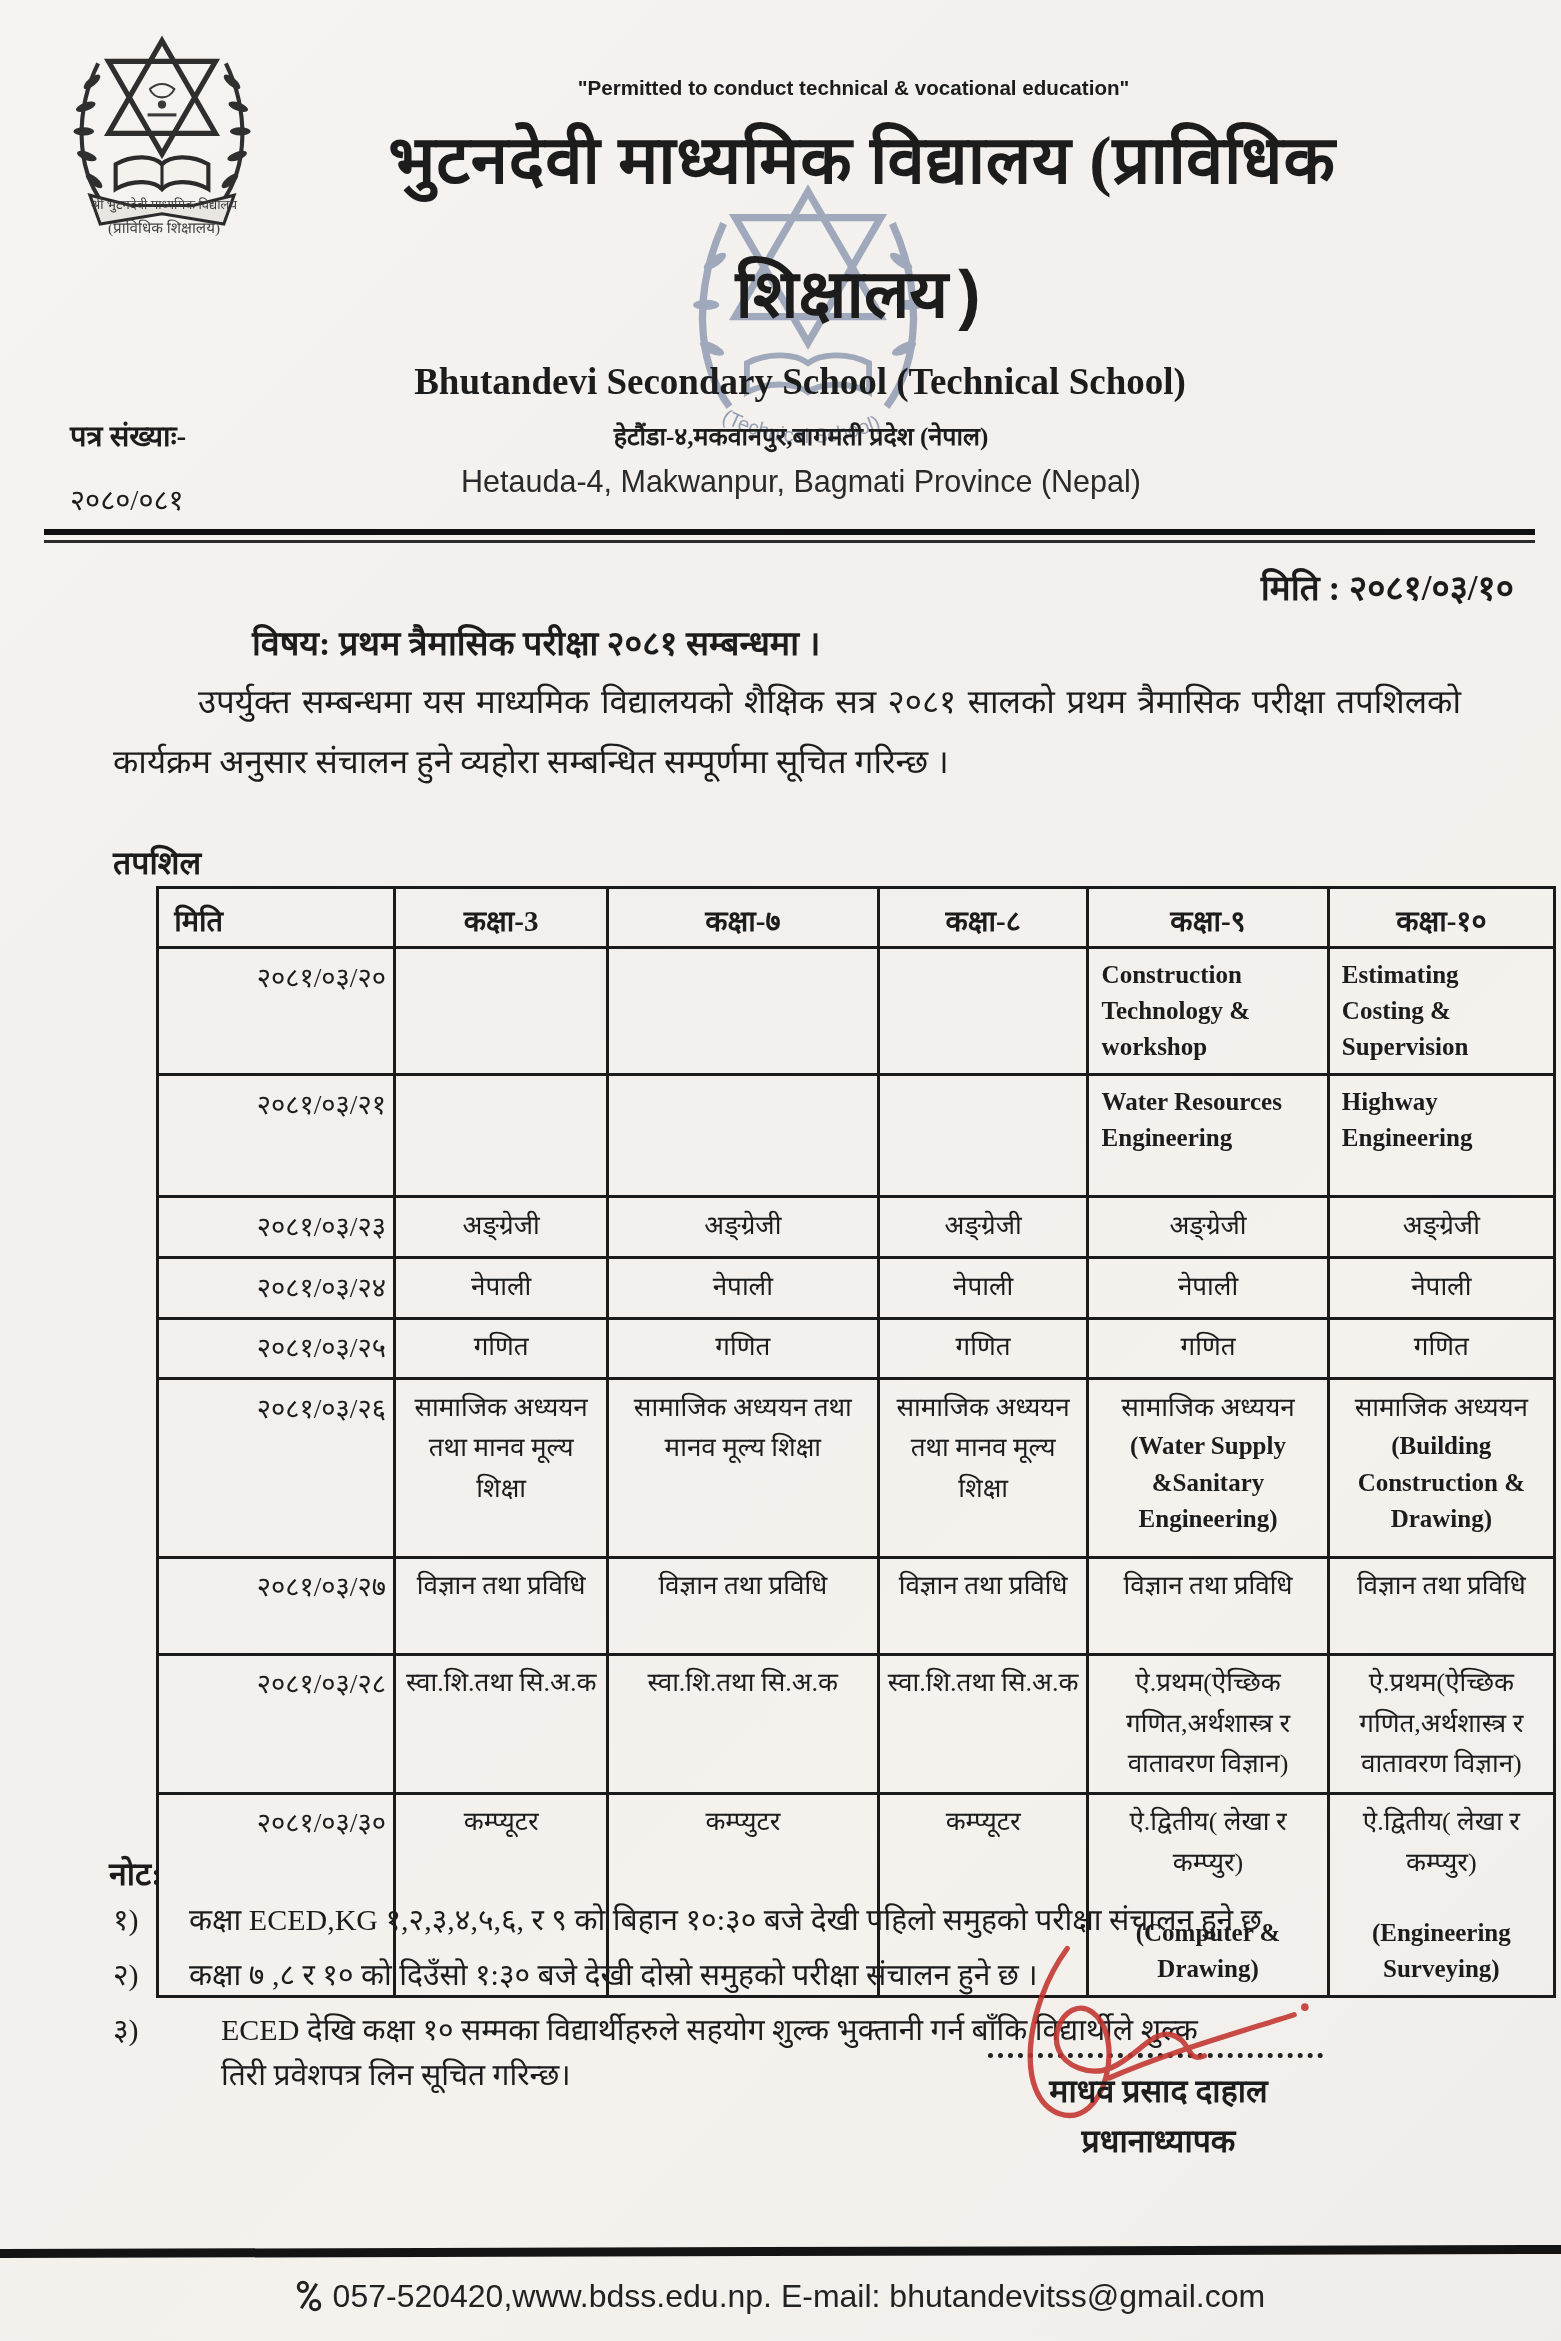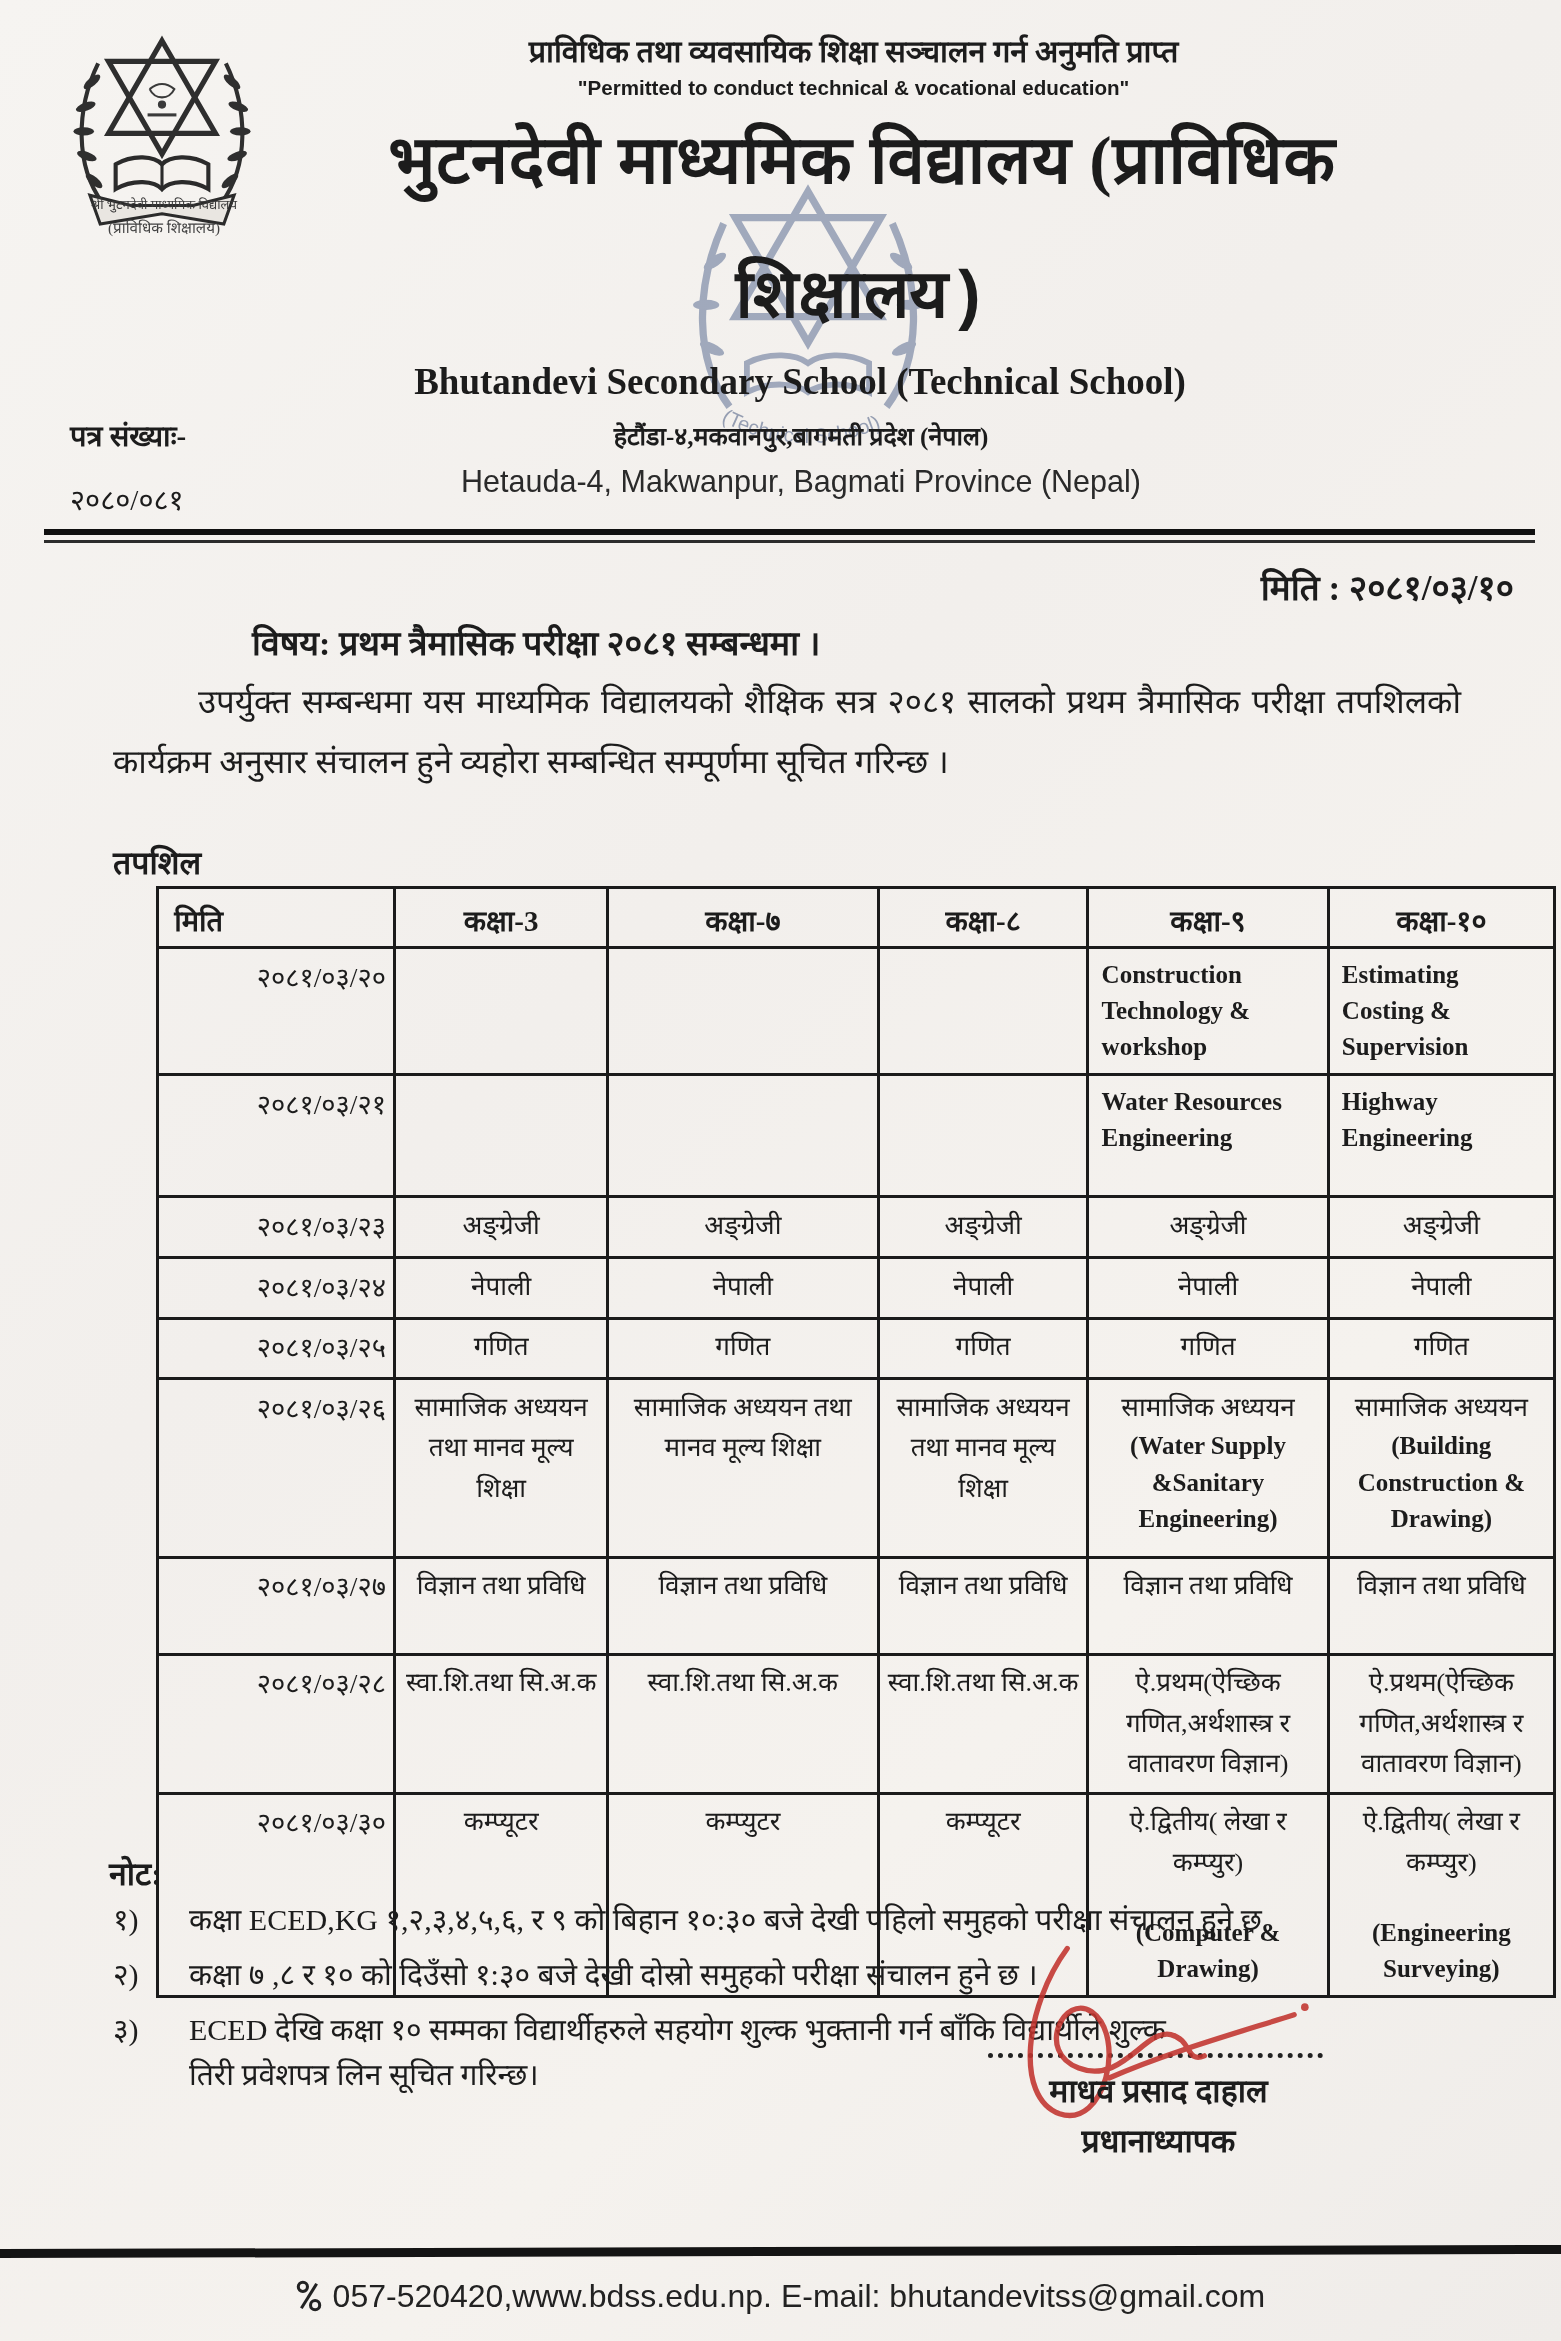--- a/index.html
+++ b/index.html
@@ -53,21 +53,21 @@
   .seg.gap{margin-top:32px;}
   td.a-l{text-align:left !important;padding-left:12.2px;}
   
   .note-label{left:109px;top:1851px;font-size:32px;font-weight:bold;}
   .note-row{left:113px;width:1342px;font-size:30px;line-height:1.5;}
   .note-num{display:inline-block;width:76px;vertical-align:top;}
   .note-text{display:inline-block;width:1189px;vertical-align:top;}
   .n1{top:1897px;}
   .n2{top:1952px;}
   .n3{top:2007px;}
-  .n3 .note-text{width:991px;}
+  .n3 .note-text{width:991px;margin-left:32px;}
   
   .sig-dots{left:988px;top:2022px;width:335px;border-bottom:5.3px dotted #222;height:30.5px;}
   .sig-name{left:945px;top:2068px;width:427px;font-size:32px;font-weight:bold;text-align:center;}
   .sig-title{left:945px;top:2118px;width:427px;font-size:32px;font-weight:bold;text-align:center;}
   .sig-svg{left:953px;top:1914px;width:396px;height:267px;}
   
   .footer-bar{left:0;top:2247px;width:1561px;height:9.1px;background:#141414;transform:rotate(-0.15deg);}
   .footer-line{left:0;top:2278px;width:1561px;font-size:32px;text-align:center;font-family:"Liberation Sans","DejaVu Sans",sans-serif;color:#222;}
   .footer-line svg{vertical-align:-6.1px;margin-right:10.7px;}
   
@@ -111,21 +111,20 @@
       <path d="M55 128 C 72 118 93 120 100 128 C 107 120 128 118 145 128 L145 152 C 128 142 107 144 100 152 C 93 144 72 142 55 152 Z"></path>
       <path d="M100 128 V152" stroke-width="3"></path>
     </g>
     <g stroke="#2b2b2b" stroke-width="3" fill="#e9e6e1">
       <path d="M30 158 L70 168 L130 168 L170 158 L160 186 L100 176 L40 186 Z"></path>
     </g>
   </svg>
   <div class="abs logo-ribbon">श्री भुटनदेवी माध्यमिक विद्यालय</div>
   <div class="abs logo-caption">(प्राविधिक शिक्षालय)</div>
 
-  <div class="abs permit-np">प्राविधिक तथा व्यवसायिक शिक्षा सञ्चालन गर्न अनुमति प्राप्त</div>
   <div class="abs permit-en">"Permitted to conduct technical &amp; vocational education"</div>
 
   <svg class="abs watermark" viewBox="0 0 200 220">
     <g stroke="#5d6f94" fill="none" stroke-width="5">
       <path d="M100 12 L150 98 L50 98 Z"></path>
       <path d="M100 116 L50 30 L150 30 Z"></path>
       <path d="M42 34 C 22 78 22 128 46 160"></path>
       <path d="M158 34 C 178 78 178 128 154 160"></path>
       <path d="M58 130 C 74 122 92 124 100 130 C 108 124 126 122 142 130 L142 150 C 126 142 108 144 100 150 C 92 144 74 142 58 150 Z" stroke-width="4"></path>
     </g>

